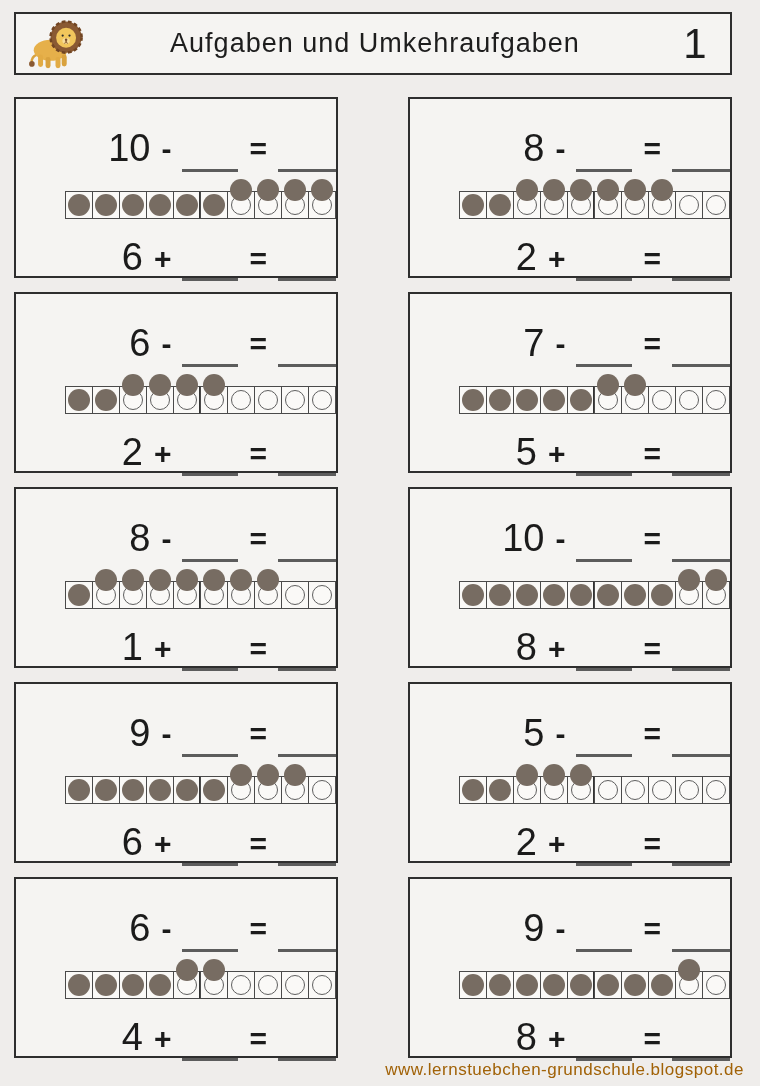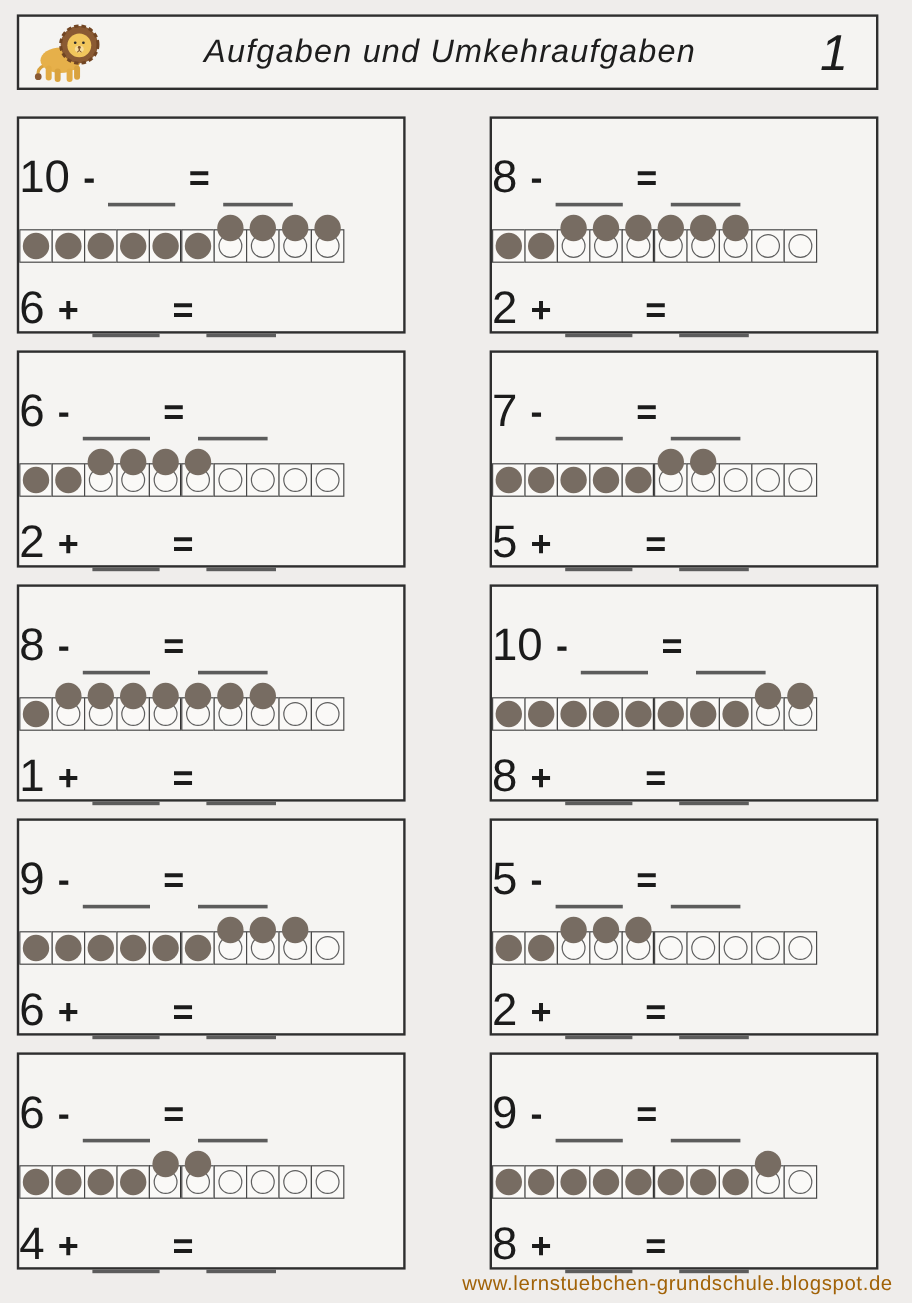--- a/index.html
+++ b/index.html
@@ -18,21 +18,21 @@
     position:relative;
     width:760px;height:1086px;
     background:var(--page-bg);
     overflow:hidden;
   }
   
   .header{
     position:absolute;left:14px;top:12px;width:718px;height:63px;
     background:var(--box-bg);
     border:2px solid #2e2e2e;
-    display:flex;align-items:center;font-style:italic;
+    display:flex;align-items:center;
   }
   .lion{width:64px;height:56px;margin-left:10px;flex:0 0 auto;}
   .title{
     flex:1;text-align:center;
     font-size:27px;font-weight:400;letter-spacing:1px;color:#1d1d1d;
   }
   .page-number{
     flex:0 0 auto;width:70px;text-align:center;
     font-size:42px;font-weight:400;color:#1d1d1d;line-height:1;
   }
@@ -40,21 +40,21 @@
   .grid{
     position:absolute;left:14px;top:97px;
     display:grid;
     grid-template-columns:324px 324px;
     column-gap:70px;row-gap:14px;
   }
   .box{
     width:324px;height:181px;
     background:var(--box-bg);
     border:2px solid #2e2e2e;
-    display:flex;flex-direction:column;align-items:flex-start;
+    display:flex;flex-direction:column;align-items:flex-end;
     padding-top:26px;
   }
   .eq{
     display:flex;align-items:flex-end;justify-content:center;
     height:46px;
   }
   .eq .num{font-size:38px;line-height:1;color:#1b1b1b;}
   .eq .op{font-size:30px;line-height:1.15;margin:0 11px;color:#1b1b1b;font-weight:700;}
   .eq .blank{
     display:inline-block;width:56px;height:30px;

